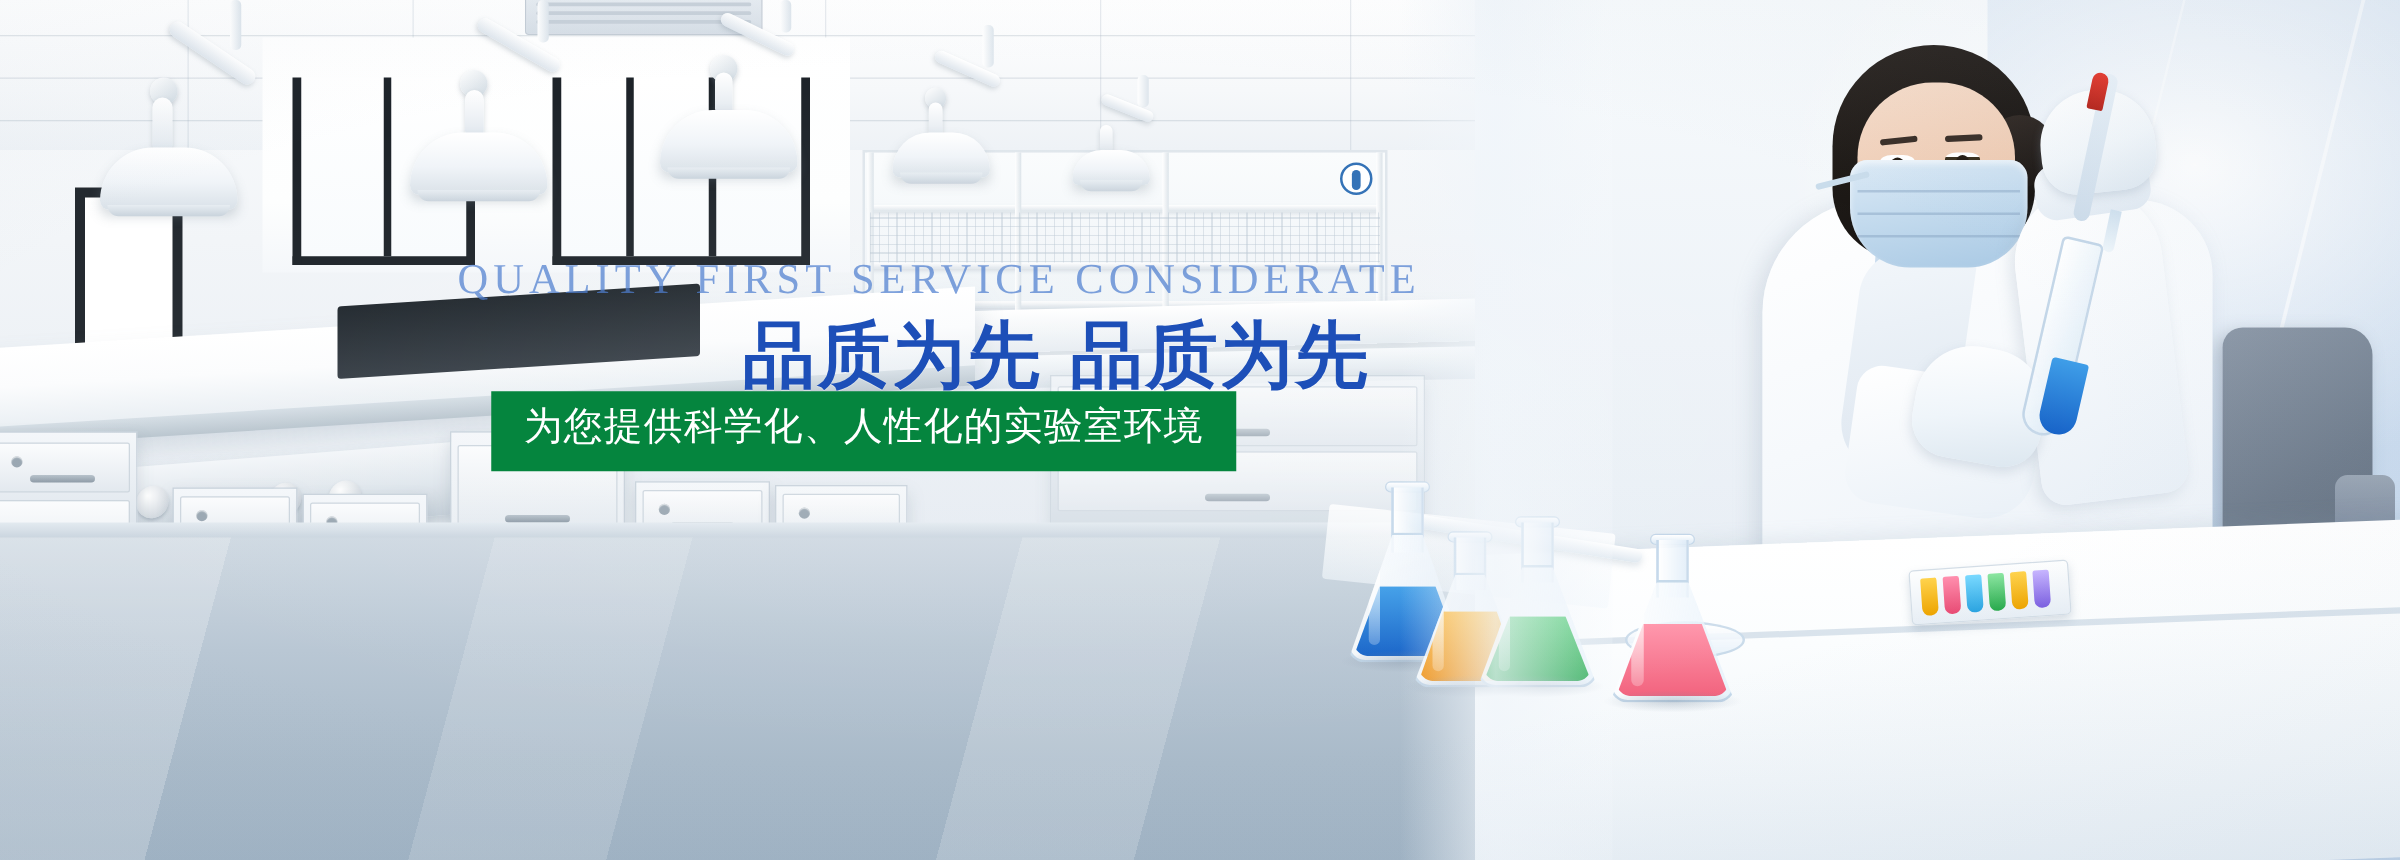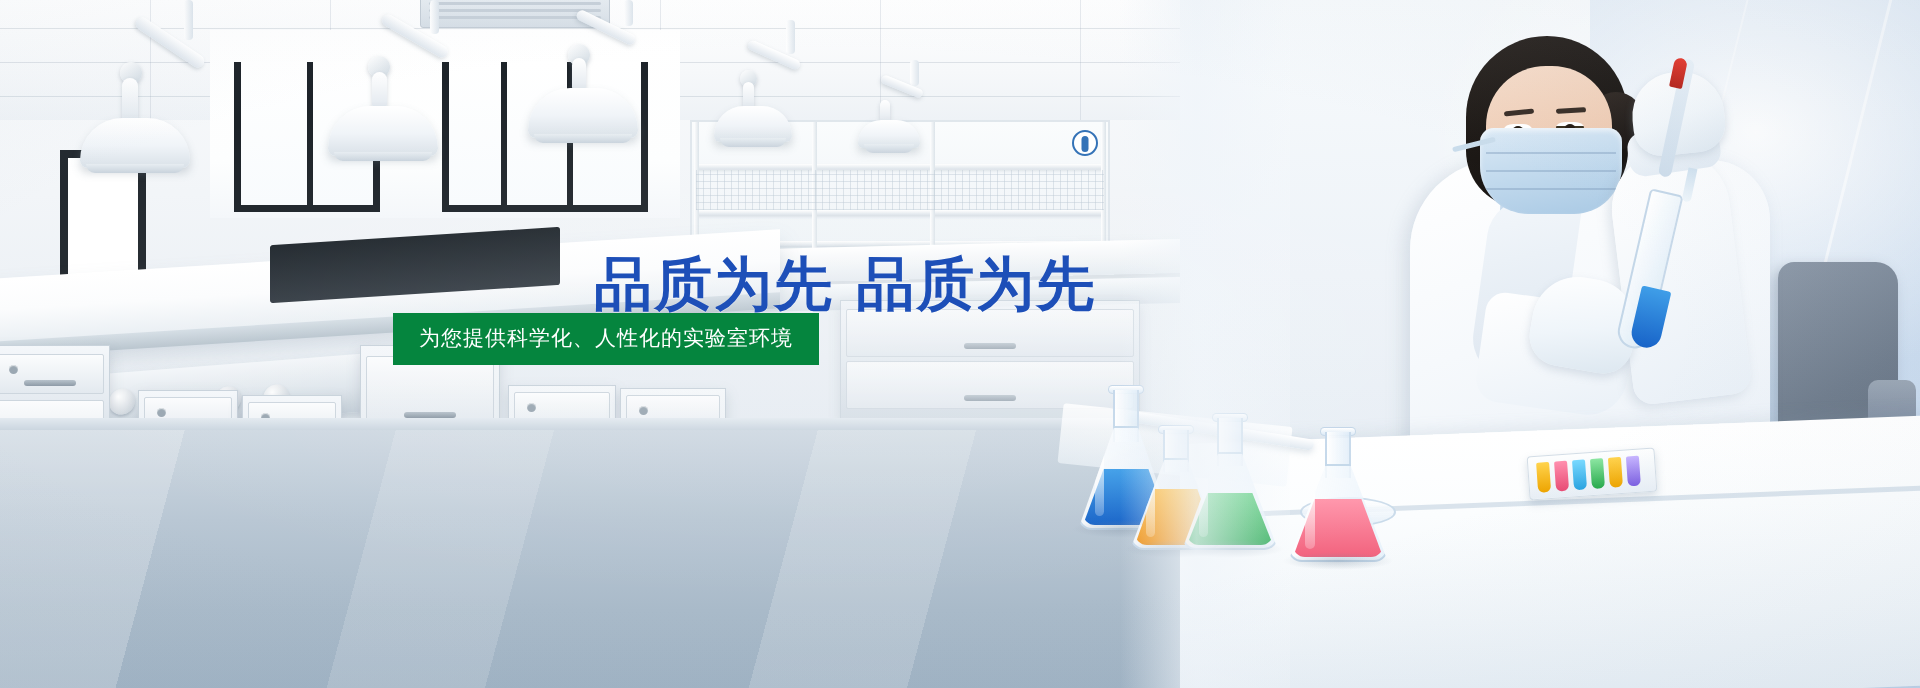--- a/index.html
+++ b/index.html
@@ -447,22 +447,22 @@
     text-shadow:0 1px 0 rgba(255,255,255,.35);
   }
 
   .sub-bar {
     position:absolute; left:393px; top:313px;
     background:#05853E;
     padding:13px 26px 15px 26px;
     display:inline-block;
   }
   .sub-text {
-    font-family:Liberation Sans, sans-serif;
-    font-size:21px;
+    font-family:Liberation Mono, monospace;
+    font-size:31px;
     font-weight:400;
     letter-spacing:1px;
     color:#ffffff;
     white-space:nowrap;
     line-height:1.15;
   }
 </style>
 </head>
 <body>
 
@@ -757,20 +757,21 @@
       <div class="flask-hl"></div>
     </div>
     <div class="flask-shadow"></div>
   </div>
 
   <div class="seam"></div>
   <div class="vignette"></div>
 
   <div class="overlay">
 
+    <div class="eng-line">QUALITY FIRST SERVICE CONSIDERATE</div>
 
     <div class="headline">品质为先 品质为先</div>
 
     <div class="sub-bar">
       <div class="sub-text">为您提供科学化、人性化的实验室环境</div>
     </div>
 
   </div>
 
 </div>

